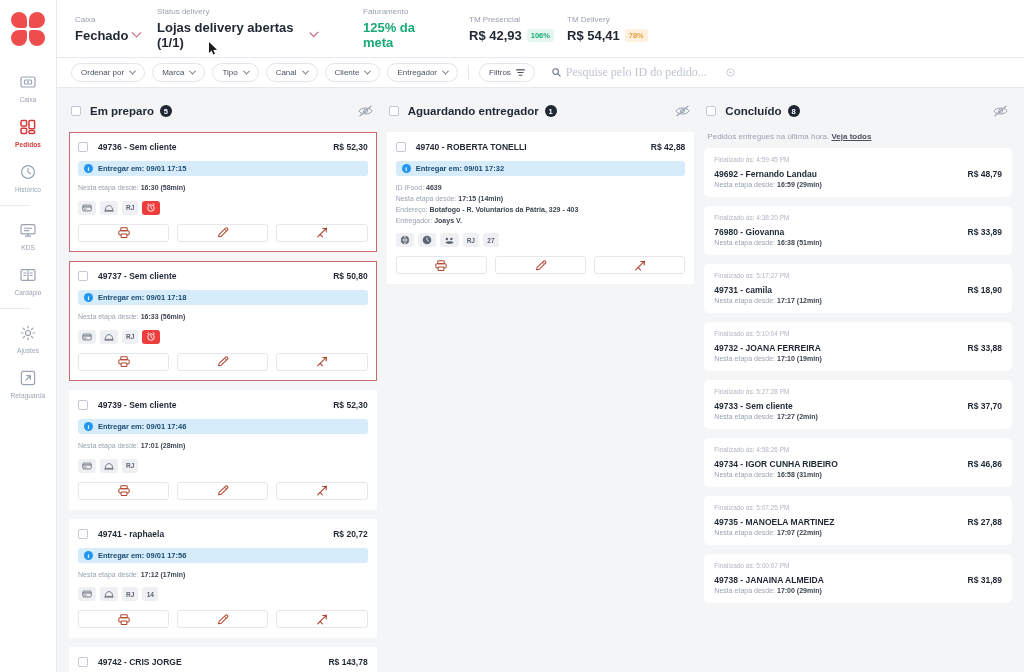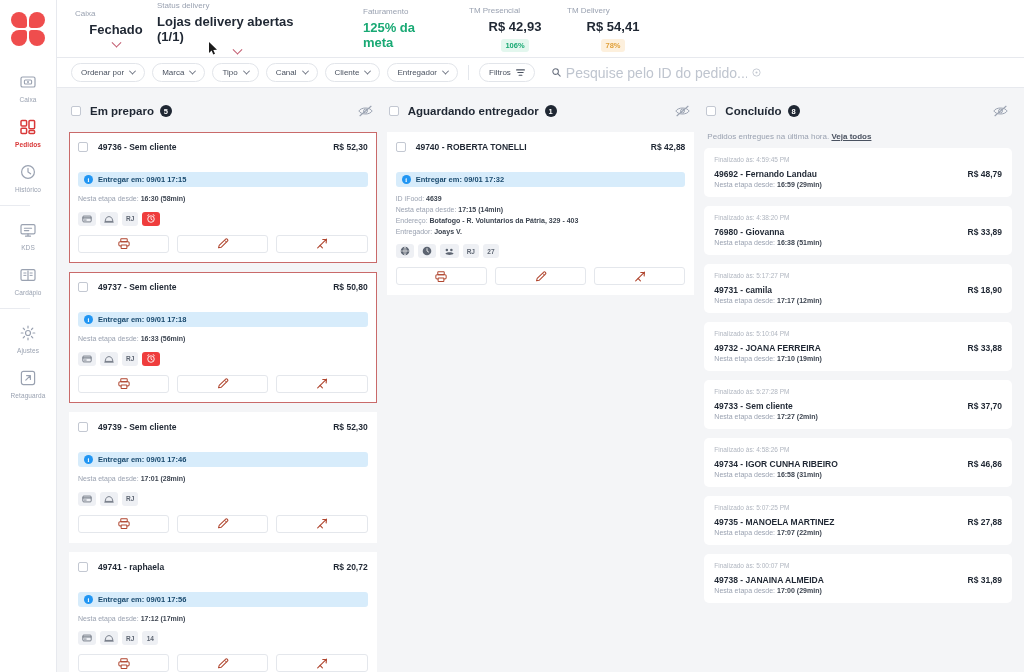--- a/index.html
+++ b/index.html
@@ -36,21 +36,21 @@
 
   
   .main{ flex:1; height:672px; display:flex; flex-direction:column; background:#f4f5f7;}
 
   .topbar{
     height:58px; background:#fff; border-bottom:1px solid #e7e9ee;
     display:flex; align-items:center; padding:0 18px; gap:0;
   }
   .metric{ display:flex; flex-direction:column; justify-content:center; }
   .metric .mlabel{ font-size:8px; color:#9aa2b1; margin-bottom:4px; }
-  .metric .mvalue{ font-size:13px; font-weight:bold; color:#1f2733; display:flex; align-items:center; gap:5px;flex-direction:column;}
+  .metric .mvalue{ font-size:13px; font-weight:bold; color:#1f2733; display:flex; align-items:center; gap:5px;}
   .metric .mvalue.green{ color:#19a974; font-weight:bold; }
   .caret{ display:inline-block; width:7px; height:7px; border-right:1.6px solid #c0566a; border-bottom:1.6px solid #c0566a; transform:rotate(45deg) translate(-2px,-2px); }
   .pill{ font-size:7.5px; font-weight:bold; padding:2px 4px; border-radius:3px;}
   .pill.green{ background:#e3f7ee; color:#19a974;}
   .pill.orange{ background:#fdf0dd; color:#e0a03a;}
 
   .m-caixa{ width:82px; }
   .m-status{ width:160px; }
   .m-fat{ width:84px; }
   .m-tmp{ width:92px; }
@@ -67,21 +67,21 @@
     display:flex; align-items:center; gap:6px; padding:0 9px;
     font-size:8px; color:#4a5260; cursor:pointer; white-space:nowrap;
   }
   .chev{ width:5px; height:5px; border-right:1.3px solid #6b7280; border-bottom:1.3px solid #6b7280; transform:rotate(45deg) translate(-1px,-1px);}
   .fdiv{ width:1px; height:15px; background:#e4e7ec; margin:0 3px;}
   .searchbox{
     height:19px; flex:0 0 190px; display:flex; align-items:center; gap:5px;
     border-radius:10px; padding:0 9px; background:#fff; color:#b4bac4; font-size:8px;
     border:1px solid transparent;
   }
-  .searchbox input{ border:0; outline:0; font-size:14px; color:#4a5260; background:transparent; flex:1; font-family:Liberation Sans, sans-serif;}
+  .searchbox input{ border:0; outline:0; font-size:12px; color:#4a5260; background:transparent; flex:1; font-family:Liberation Serif, serif;}
   .searchbox input::placeholder{ color:#bfc5cf;}
 
   
   .board{ flex:1; display:flex; gap:10px; padding:10px 12px 0 12px; overflow:hidden;}
   .col{ flex:1; display:flex; flex-direction:column; min-width:0;}
   .colhead{ display:flex; align-items:center; height:26px; padding:0 4px 0 2px; margin-bottom:8px;}
   .cbox{ width:10px; height:10px; border:1.3px solid #c3c8d2; border-radius:2px; background:#fff; flex:0 0 10px; cursor:pointer;}
   .ctitle{ font-size:11.5px; font-weight:bold; color:#1f2733; margin-left:9px;}
   .cnt{
     width:12px; height:12px; border-radius:50%; background:#1f2733; color:#fff;
@@ -91,21 +91,21 @@
   .eye{ margin-left:auto; color:#9aa2b1; cursor:pointer; display:flex;}
   .collist{ flex:1; overflow:hidden; display:flex; flex-direction:column; gap:9px;}
 
   
   .card{ background:#fff; border-radius:0; padding:9px 8px 9px; border:1px solid transparent;}
   .card.alert{ border:1.4px solid #c96a6a;}
   .crow1{ display:flex; align-items:center; }
   .cid{ font-size:8.5px; font-weight:bold; color:#1f2733; margin-left:10px;}
   .cprice{ margin-left:auto; font-size:8.5px; font-weight:bold; color:#1f2733;}
   .banner{
-    margin-top:20px; height:15px; background:#d7ecfb; border-radius:3px;
+    margin-top:9px; height:15px; background:#d7ecfb; border-radius:3px;
     display:flex; align-items:center; padding:0 6px; gap:5px;
   }
   .bdot{ width:9px; height:9px; border-radius:50%; background:#2196f3; color:#fff; font-size:6.5px;
          display:flex; align-items:center; justify-content:center; font-weight:bold; font-family:"Liberation Serif",serif;}
   .btext{ font-size:7.5px; font-weight:bold; color:#1a4a6e;}
   .meta{ margin-top:7px; font-size:7px; color:#9aa2b1; line-height:1.55;}
   .meta b{ color:#3d4551;}
   .tags{ display:flex; gap:4px; margin-top:7px; align-items:center;}
   .tag{
     height:14px; min-width:16px; padding:0 4px; border-radius:3px; background:#eef0f4;

